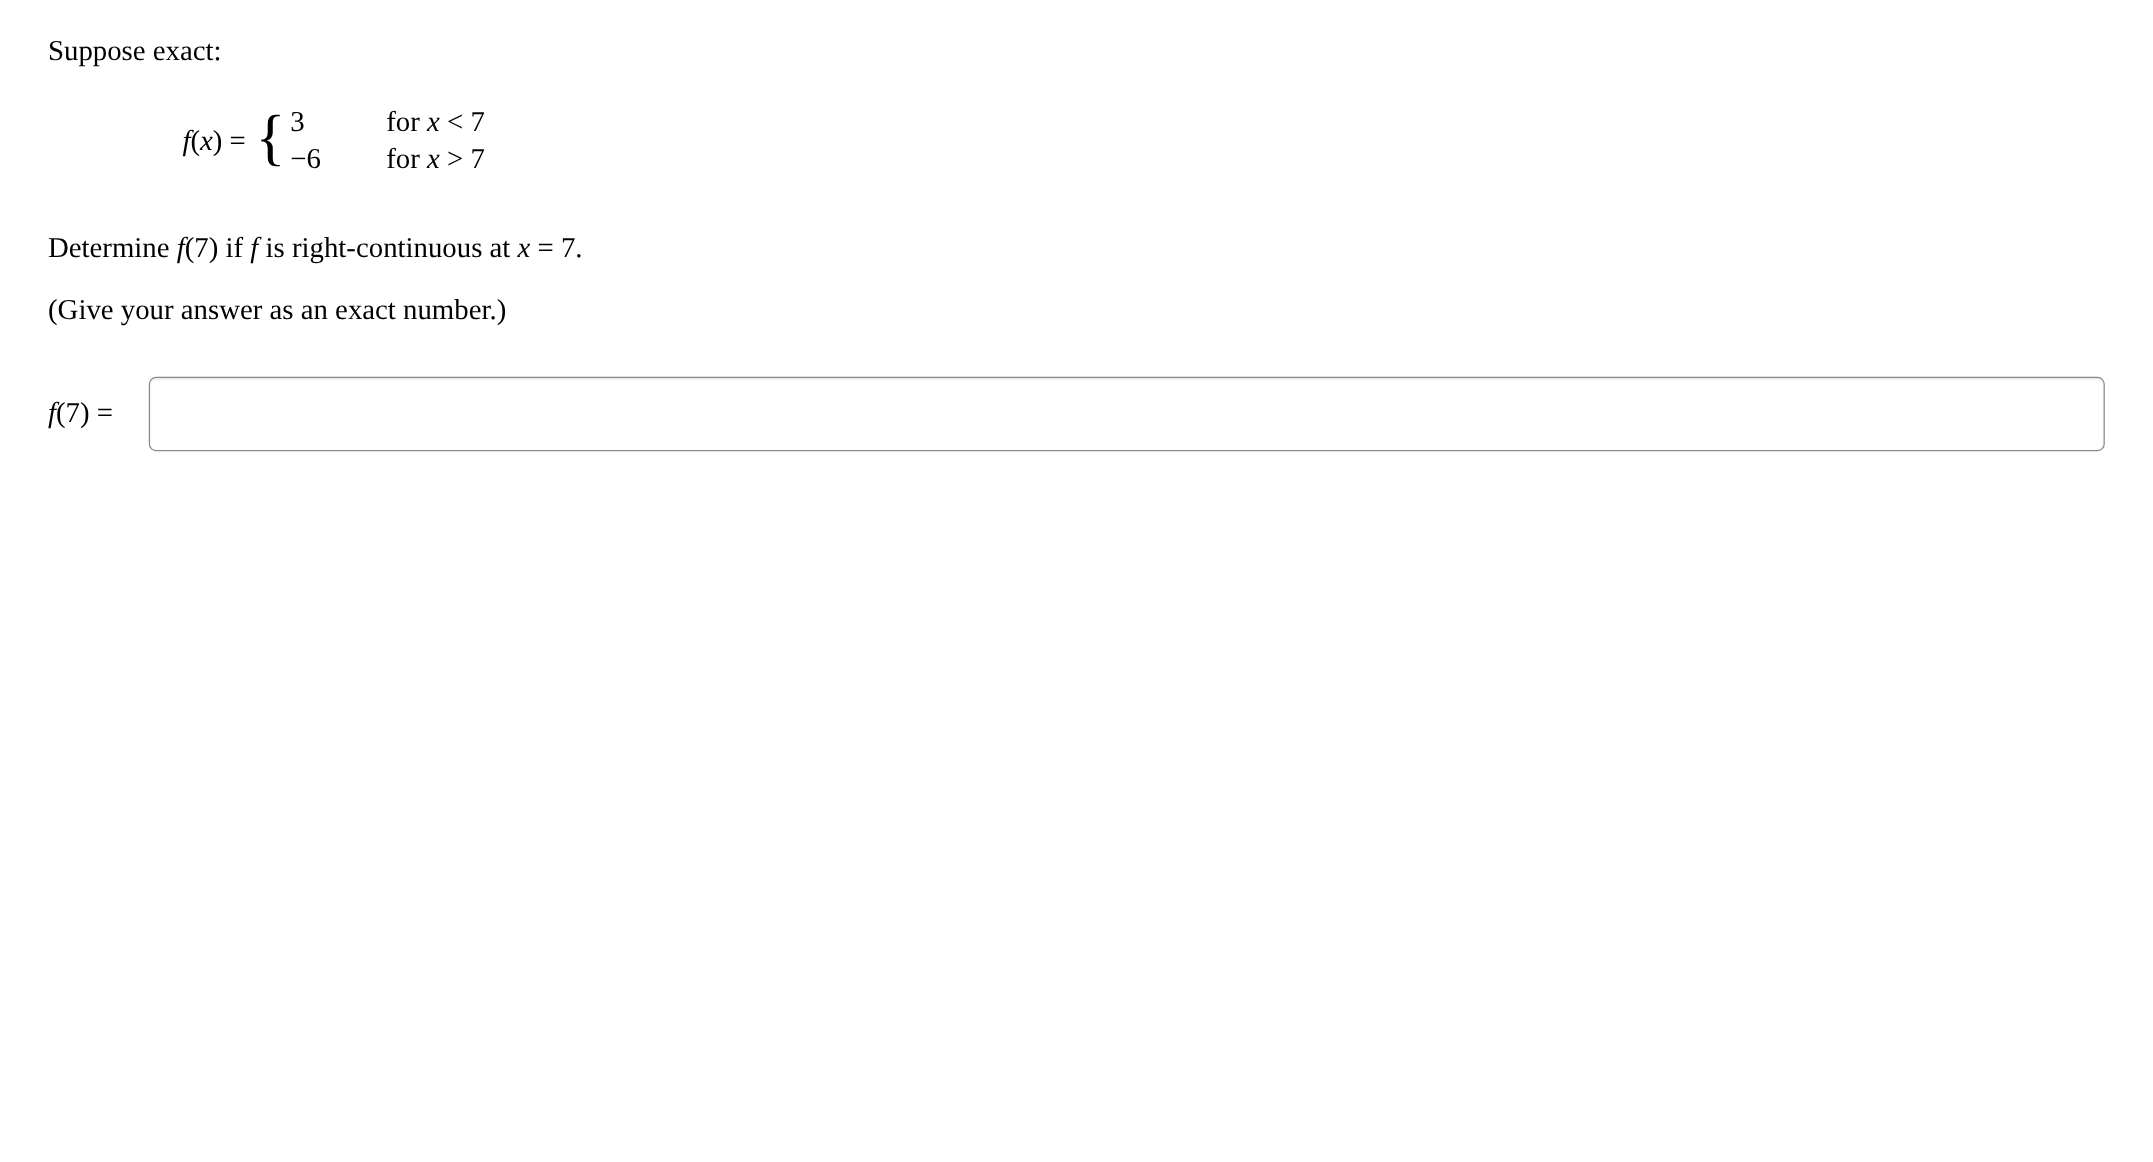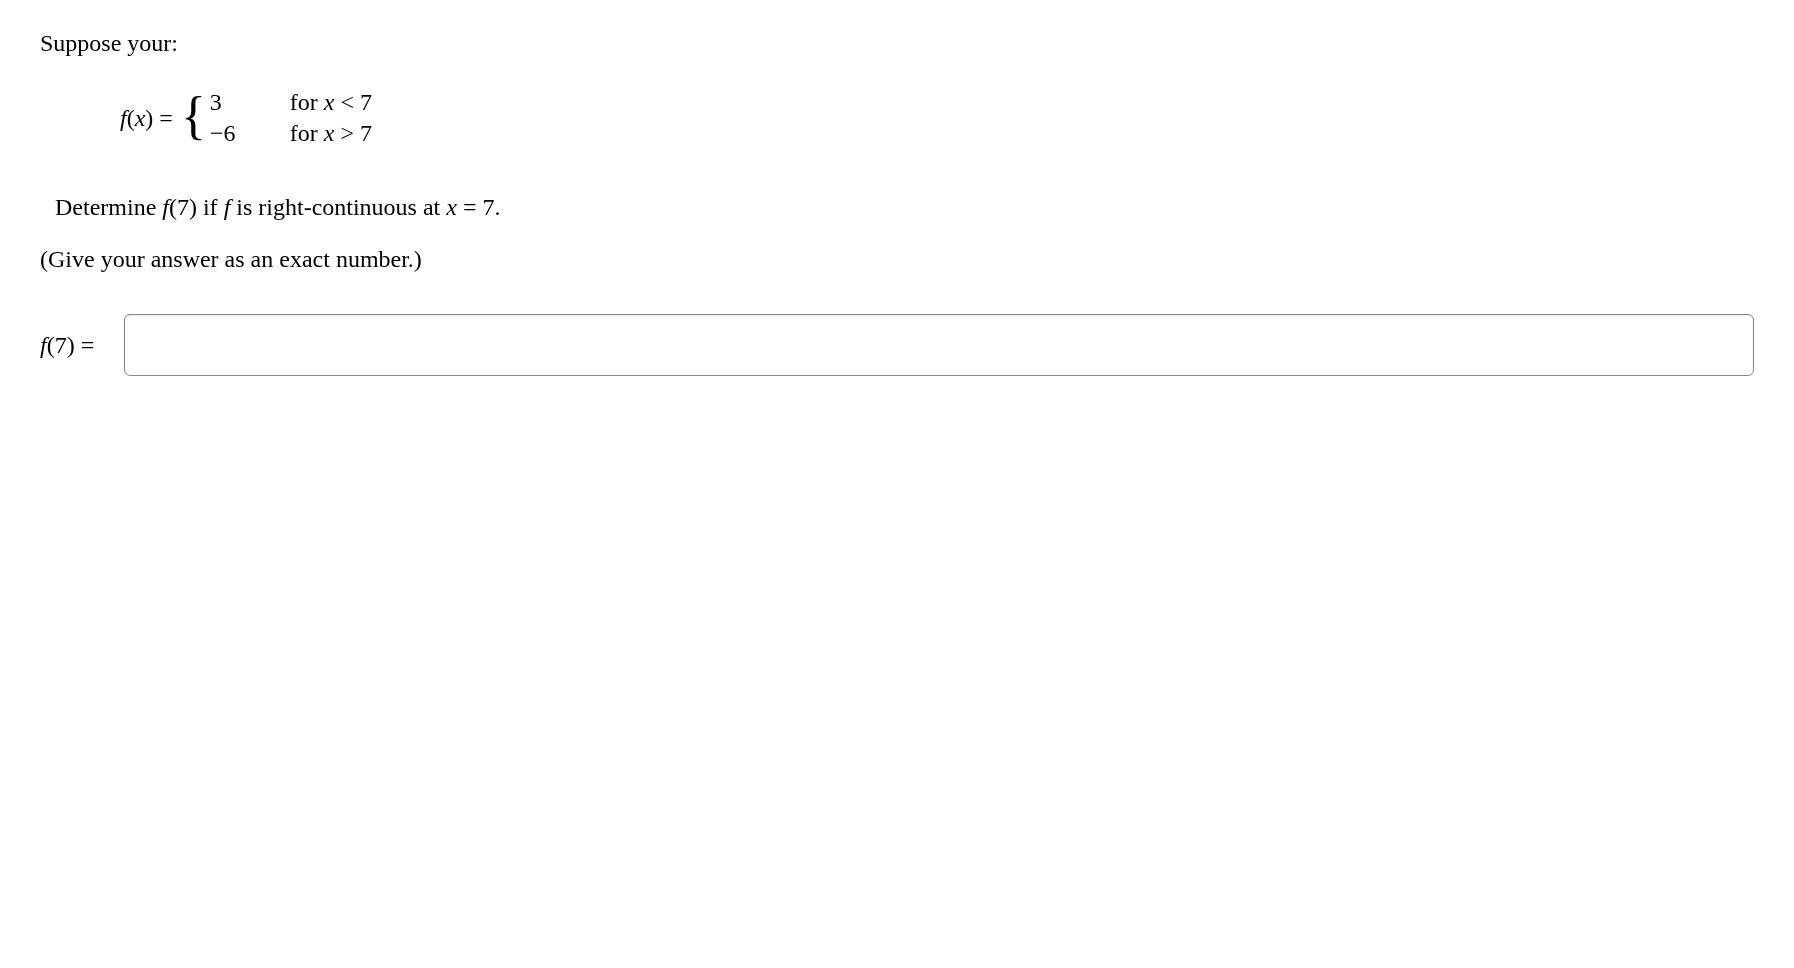--- a/index.html
+++ b/index.html
@@ -13,21 +13,21 @@
       color: #000;
       background: #fff;
       padding: 30px 40px;
       width: 1794px;
       height: 968px;
     }
     .intro {
       margin-bottom: 30px;
     }
     .piecewise-container {
-      margin-left: 80px;
+      margin-left: 112px;
       margin-bottom: 45px;
       display: flex;
       align-items: center;
     }
     .brace {
       font-size: 52px;
       line-height: 52px;
       margin: 0 4px 0 8px;
       font-weight: normal;
       position: relative;
@@ -41,21 +41,20 @@
     .case-row {
       display: flex;
       align-items: baseline;
     }
     .case-value {
       min-width: 60px;
       margin-right: 20px;
     }
     .question-line {
       margin-bottom: 25px;
-      margin-left: 15px;
     }
     .instruction {
       margin-bottom: 41px;
     }
     .answer-row {
       display: flex;
       align-items: center;
     }
     .answer-label {
       font-style: italic;
@@ -73,21 +72,21 @@
       font-family: inherit;
       box-shadow: inset 0 1px 2px rgba(0,0,0,0.1);
     }
     .math-var {
       font-style: italic;
     }
   </style>
 </head>
 <body>
 
-<div class="intro">Suppose your:</div>
+<div class="intro">Suppose exact:</div>
 
 <div class="piecewise-container">
   <span>
     <span class="math-var">f</span>(<span class="math-var">x</span>)<span> = </span>
   </span>
   <span class="brace">{</span>
   <span class="cases">
     <span class="case-row">
       <span class="case-value">3</span>
       <span>

